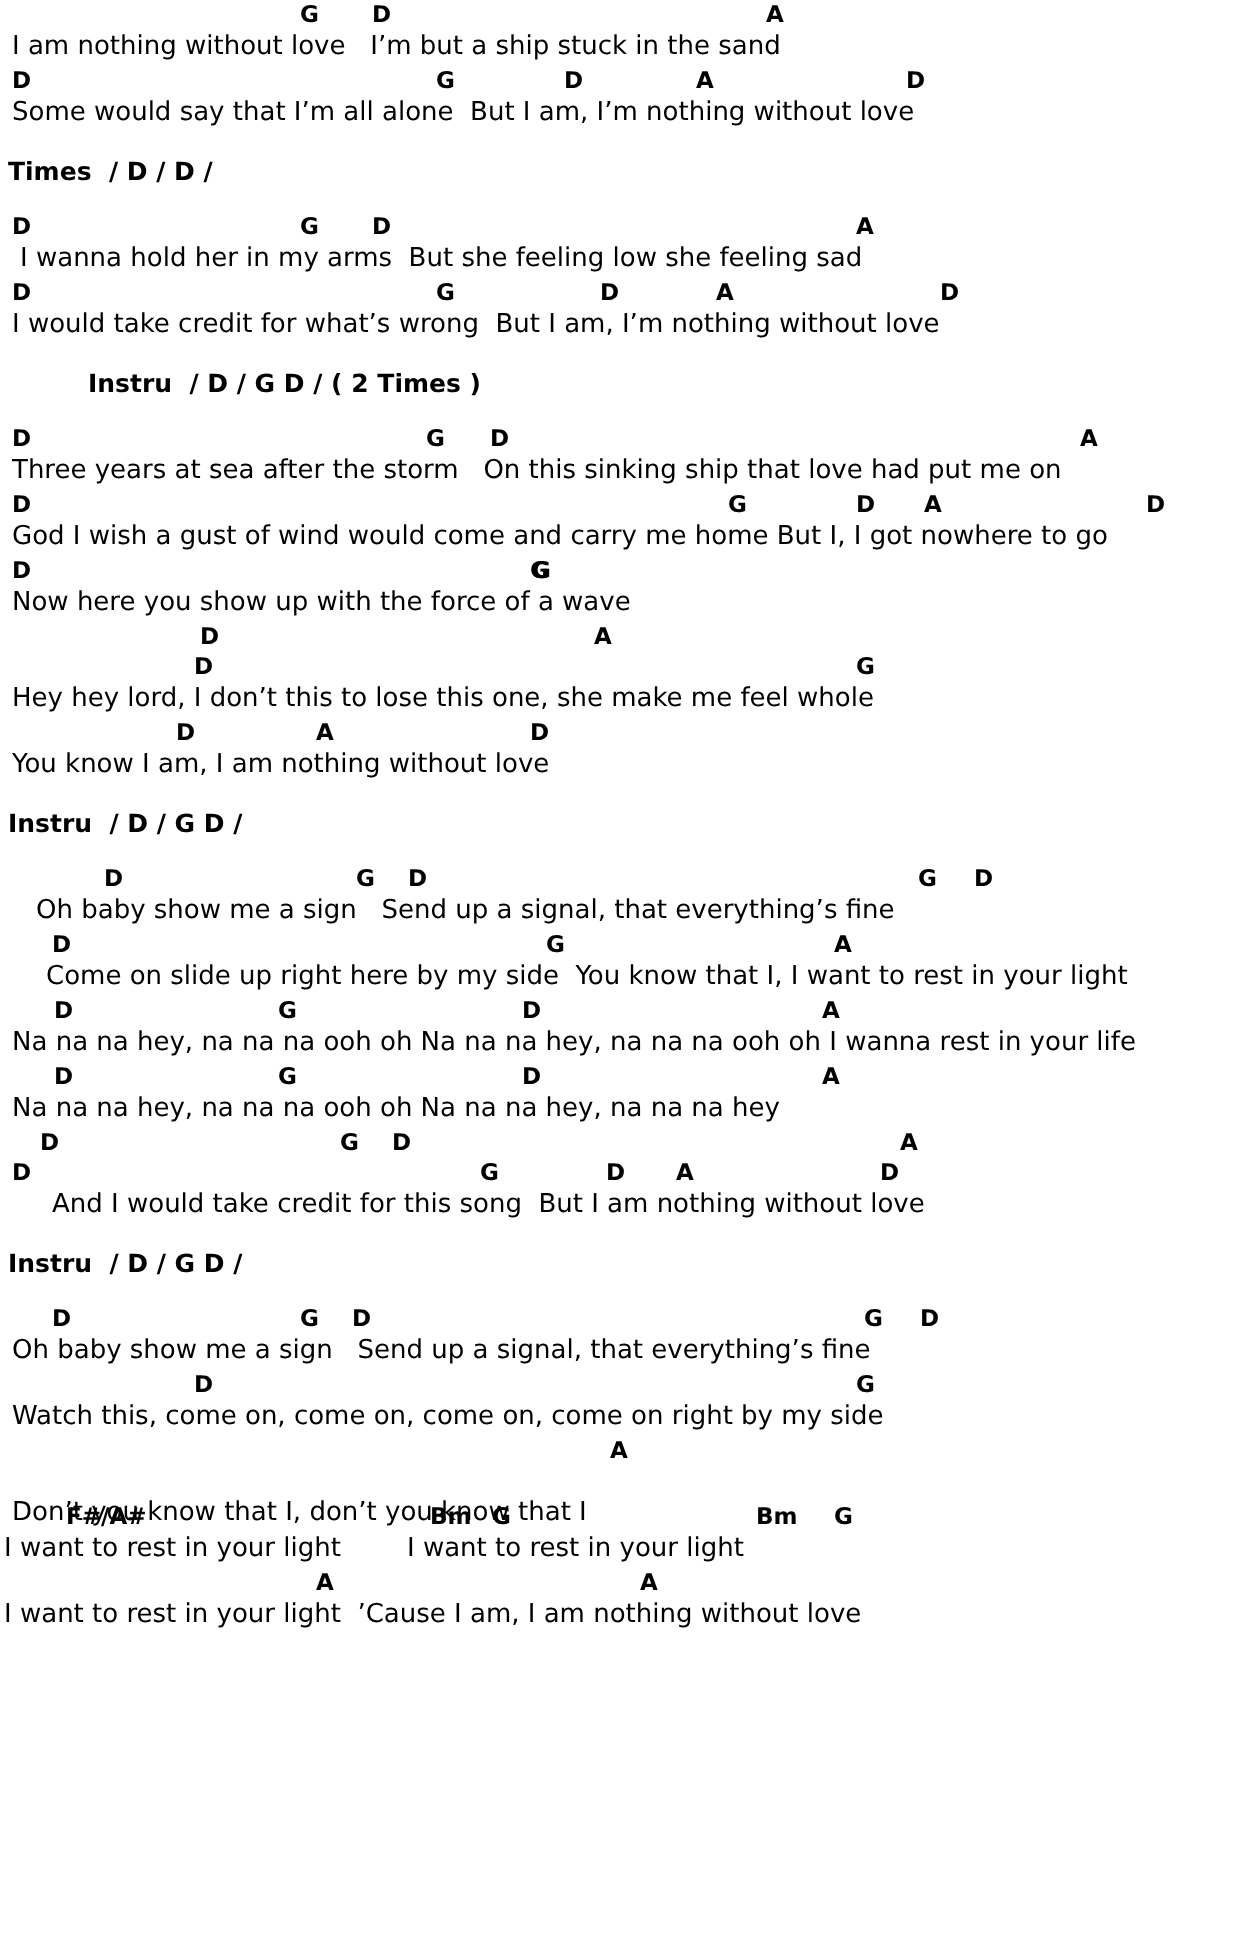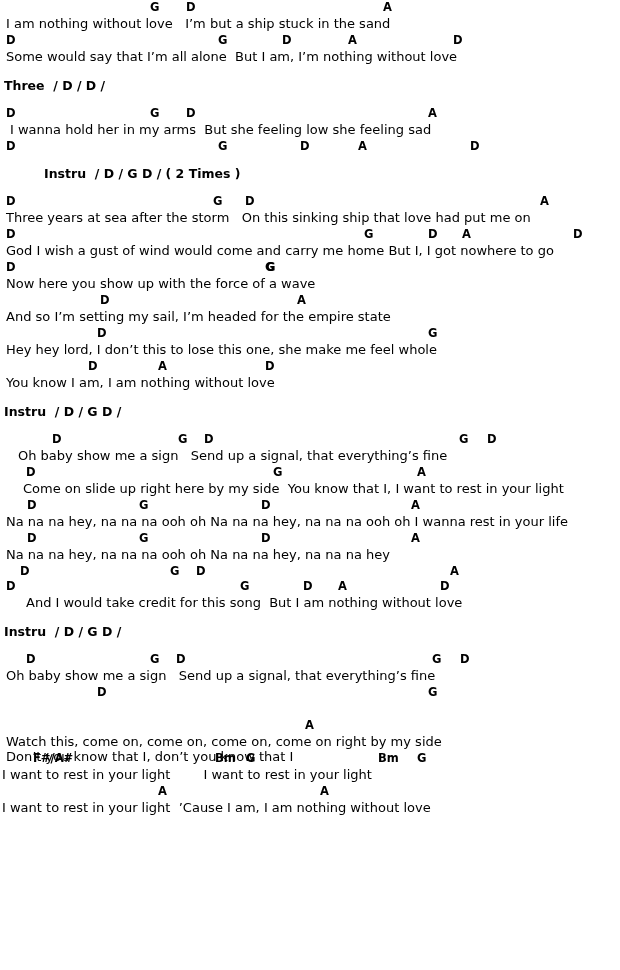--- a/index.html
+++ b/index.html
@@ -60,36 +60,36 @@
 </style>
 </head>
 <body>
 
 <div id="sheet">
     <div class="line chordline"><span class="ch" style="left: 150px; position: absolute;">G</span><span class="ch" style="left: 186px; position: absolute;">D</span><span class="ch" style="left: 383px; position: absolute;">A</span></div>
     <div class="line lyricline"><span class="ly" style="left: 6px; position: absolute;">I am nothing without love   I’m but a ship stuck in the sand</span></div>
     <div class="line chordline"><span class="ch" style="left: 6px; position: absolute;">D</span><span class="ch" style="left: 218px; position: absolute;">G</span><span class="ch" style="left: 282px; position: absolute;">D</span><span class="ch" style="left: 348px; position: absolute;">A</span><span class="ch" style="left: 453px; position: absolute;">D</span></div>
     <div class="line lyricline"><span class="ly" style="left: 6px; position: absolute;">Some would say that I’m all alone  But I am, I’m nothing without love</span></div>
     <div class="spacer"></div>
-    <div class="line instruline"><span class="ly" style="left: 4px; position: absolute;">Three  / D / D /</span></div>
+    <div class="line instruline"><span class="ly" style="left: 4px; position: absolute;">Times  / D / D /</span></div>
     <div class="spacer"></div>
     <div class="line chordline"><span class="ch" style="left: 6px; position: absolute;">D</span><span class="ch" style="left: 150px; position: absolute;">G</span><span class="ch" style="left: 186px; position: absolute;">D</span><span class="ch" style="left: 428px; position: absolute;">A</span></div>
     <div class="line lyricline"><span class="ly" style="left: 10px; position: absolute;">I wanna hold her in my arms  But she feeling low she feeling sad</span></div>
     <div class="line chordline"><span class="ch" style="left: 6px; position: absolute;">D</span><span class="ch" style="left: 218px; position: absolute;">G</span><span class="ch" style="left: 300px; position: absolute;">D</span><span class="ch" style="left: 358px; position: absolute;">A</span><span class="ch" style="left: 470px; position: absolute;">D</span></div>
+    <div class="line lyricline"><span class="ly" style="left: 6px; position: absolute;">I would take credit for what’s wrong  But I am, I’m nothing without love</span></div>
     <div class="spacer"></div>
     <div class="line instruline"><span class="ly" style="left: 4px; position: absolute; margin-left: 40px;">Instru  / D / G D / ( 2 Times )</span></div>
     <div class="spacer"></div>
     <div class="line chordline"><span class="ch" style="left: 6px; position: absolute;">D</span><span class="ch" style="left: 213px; position: absolute;">G</span><span class="ch" style="left: 245px; position: absolute;">D</span><span class="ch" style="left: 540px; position: absolute;">A</span></div>
     <div class="line lyricline"><span class="ly" style="left: 6px; position: absolute;">Three years at sea after the storm   On this sinking ship that love had put me on</span></div>
     <div class="line chordline"><span class="ch" style="left: 6px; position: absolute;">D</span><span class="ch" style="left: 364px; position: absolute;">G</span><span class="ch" style="left: 428px; position: absolute;">D</span><span class="ch" style="left: 462px; position: absolute;">A</span><span class="ch" style="left: 573px; position: absolute;">D</span></div>
     <div class="line lyricline"><span class="ly" style="left: 6px; position: absolute;">God I wish a gust of wind would come and carry me home But I, I got nowhere to go</span></div>
     <div class="line chordline"><span class="ch" style="left: 6px; position: absolute;">D</span><span class="ch" style="left: 265px; position: absolute;">G</span><span class="ch" style="left: 266px; position: absolute;">G</span></div>
     <div class="line lyricline"><span class="ly" style="left: 6px; position: absolute;">Now here you show up with the force of a wave</span></div>
     <div class="line chordline"><span class="ch" style="left: 100px; position: absolute;">D</span><span class="ch" style="left: 297px; position: absolute;">A</span></div>
-    <div class="line lyricline"><span class="ly" style="left: 6px; position: absolute;">And so I’m setting my sail, I’m headed for the empire state</span></div>
     <div class="line chordline"><span class="ch" style="left: 97px; position: absolute;">D</span><span class="ch" style="left: 428px; position: absolute;">G</span></div>
     <div class="line lyricline"><span class="ly" style="left: 6px; position: absolute;">Hey hey lord, I don’t this to lose this one, she make me feel whole</span></div>
     <div class="line chordline"><span class="ch" style="left: 88px; position: absolute;">D</span><span class="ch" style="left: 158px; position: absolute;">A</span><span class="ch" style="left: 265px; position: absolute;">D</span></div>
     <div class="line lyricline"><span class="ly" style="left: 6px; position: absolute;">You know I am, I am nothing without love</span></div>
     <div class="spacer"></div>
     <div class="line instruline"><span class="ly" style="left: 4px; position: absolute;">Instru  / D / G D /</span></div>
     <div class="spacer"></div>
     <div class="line chordline"><span class="ch" style="left: 52px; position: absolute;">D</span><span class="ch" style="left: 178px; position: absolute;">G</span><span class="ch" style="left: 204px; position: absolute;">D</span><span class="ch" style="left: 459px; position: absolute;">G</span><span class="ch" style="left: 487px; position: absolute;">D</span></div>
     <div class="line lyricline"><span class="ly" style="left: 18px; position: absolute;">Oh baby show me a sign   Send up a signal, that everything’s fine</span></div>
     <div class="line chordline"><span class="ch" style="left: 26px; position: absolute;">D</span><span class="ch" style="left: 273px; position: absolute;">G</span><span class="ch" style="left: 417px; position: absolute;">A</span></div>
@@ -100,20 +100,20 @@
     <div class="line lyricline"><span class="ly" style="left: 6px; position: absolute;">Na na na hey, na na na ooh oh Na na na hey, na na na hey</span></div>
     <div class="line chordline"><span class="ch" style="left: 20px; position: absolute;">D</span><span class="ch" style="left: 170px; position: absolute;">G</span><span class="ch" style="left: 196px; position: absolute;">D</span><span class="ch" style="left: 450px; position: absolute;">A</span></div>
     <div class="line chordline"><span class="ch" style="left: 6px; position: absolute;">D</span><span class="ch" style="left: 240px; position: absolute;">G</span><span class="ch" style="left: 303px; position: absolute;">D</span><span class="ch" style="left: 338px; position: absolute;">A</span><span class="ch" style="left: 440px; position: absolute;">D</span></div>
     <div class="line lyricline"><span class="ly" style="left: 26px; position: absolute;">And I would take credit for this song  But I am nothing without love</span></div>
     <div class="spacer"></div>
     <div class="line instruline"><span class="ly" style="left: 4px; position: absolute;">Instru  / D / G D /</span></div>
     <div class="spacer"></div>
     <div class="line chordline"><span class="ch" style="left: 26px; position: absolute;">D</span><span class="ch" style="left: 150px; position: absolute;">G</span><span class="ch" style="left: 176px; position: absolute;">D</span><span class="ch" style="left: 432px; position: absolute;">G</span><span class="ch" style="left: 460px; position: absolute;">D</span></div>
     <div class="line lyricline"><span class="ly" style="left: 6px; position: absolute;">Oh baby show me a sign   Send up a signal, that everything’s fine</span></div>
     <div class="line chordline"><span class="ch" style="left: 97px; position: absolute;">D</span><span class="ch" style="left: 428px; position: absolute;">G</span></div>
-    <div class="line lyricline"><span class="ly" style="left: 6px; position: absolute; margin-top: 33px;">Watch this, come on, come on, come on, come on right by my side</span></div>
+    <div class="line lyricline"><span class="ly" style="left: 6px; position: absolute;">Watch this, come on, come on, come on, come on right by my side</span></div>
     <div class="line chordline"><span class="ch" style="left: 305px; position: absolute;">A</span></div>
     <div class="line lyricline"><span class="ly" style="left: 6px; position: absolute; margin-top: 15px;">Don’t you know that I, don’t you know that I</span></div>
     <div class="line chordline"><span class="ch" style="left: 33px; position: absolute;">F#/A#</span><span class="ch" style="left: 215px; position: absolute;">Bm</span><span class="ch" style="left: 246px; position: absolute;">G</span><span class="ch" style="left: 378px; position: absolute;">Bm</span><span class="ch" style="left: 417px; position: absolute;">G</span></div>
     <div class="line lyricline"><span class="ly" style="left: 2px; position: absolute;">I want to rest in your light        I want to rest in your light</span></div>
     <div class="line chordline"><span class="ch" style="left: 158px; position: absolute;">A</span><span class="ch" style="left: 320px; position: absolute;">A</span></div>
     <div class="line lyricline"><span class="ly" style="left: 2px; position: absolute;">I want to rest in your light  ’Cause I am, I am nothing without love</span></div>
   </div>
 
 </body></html>

